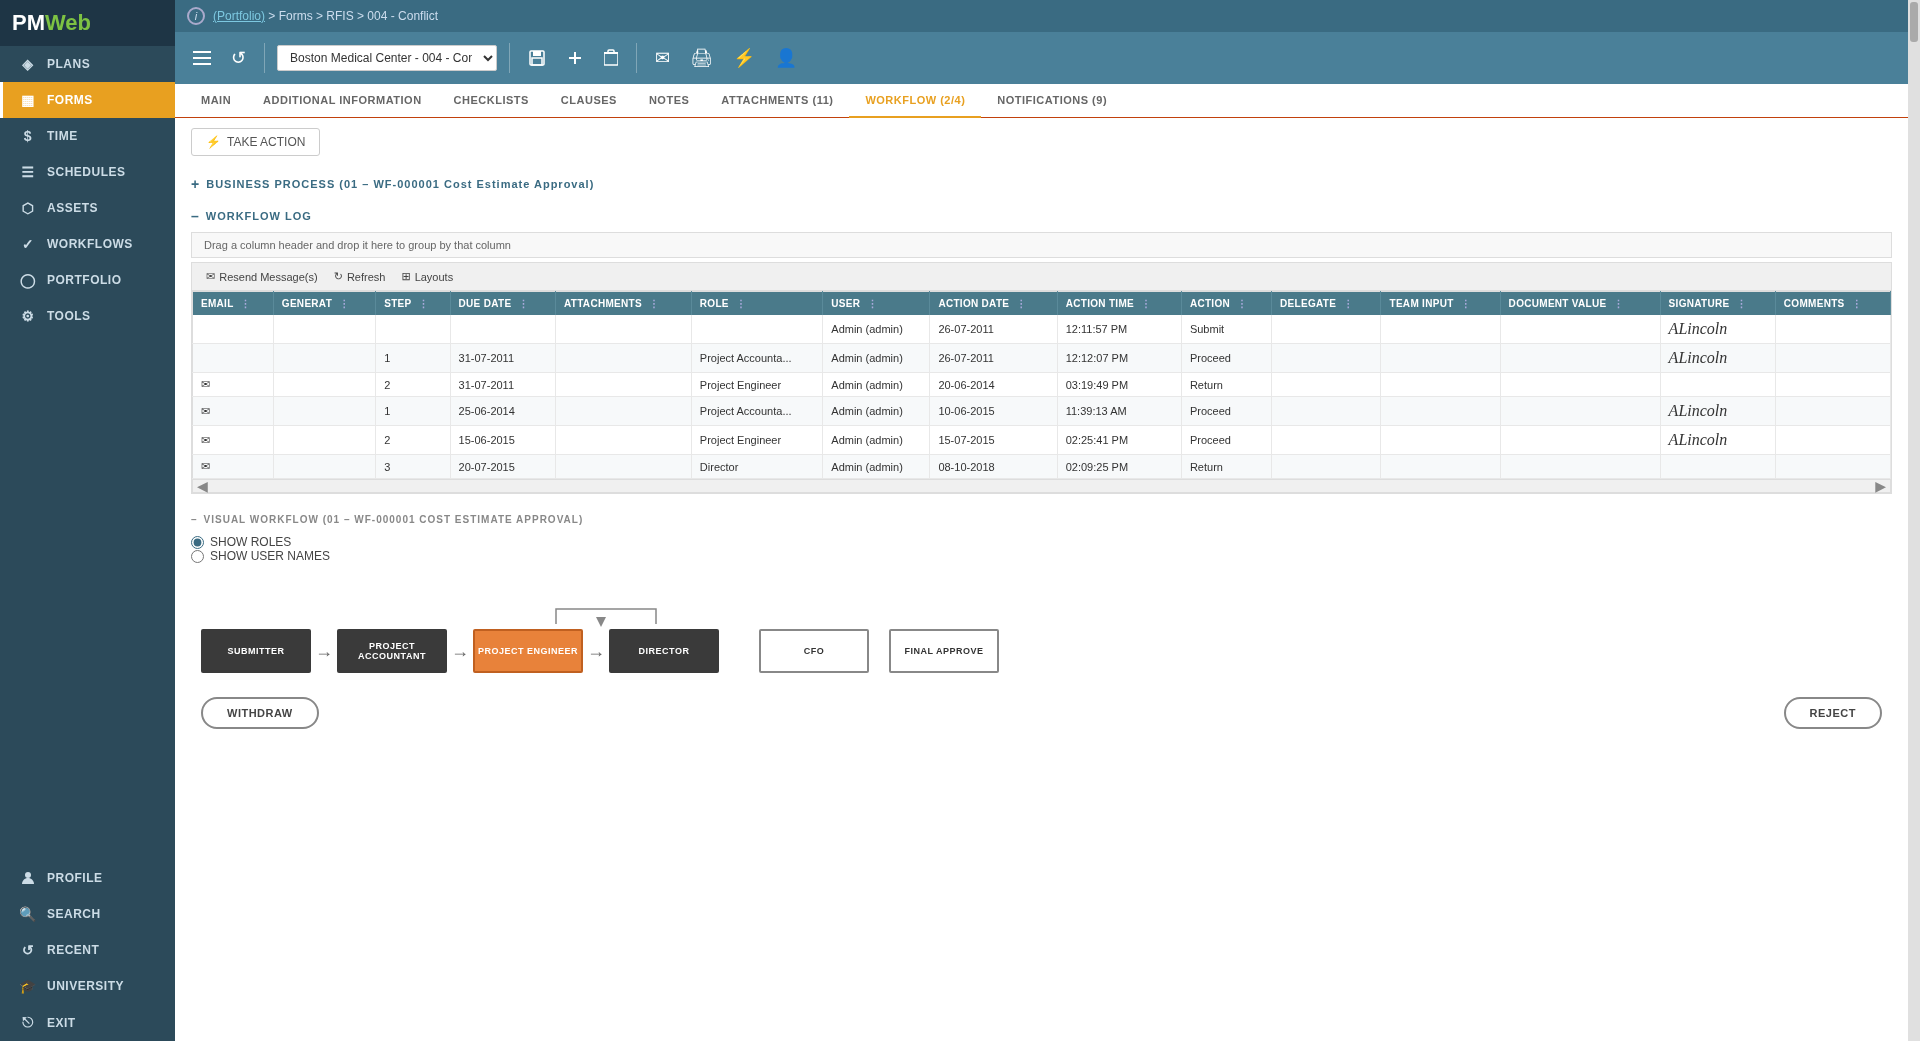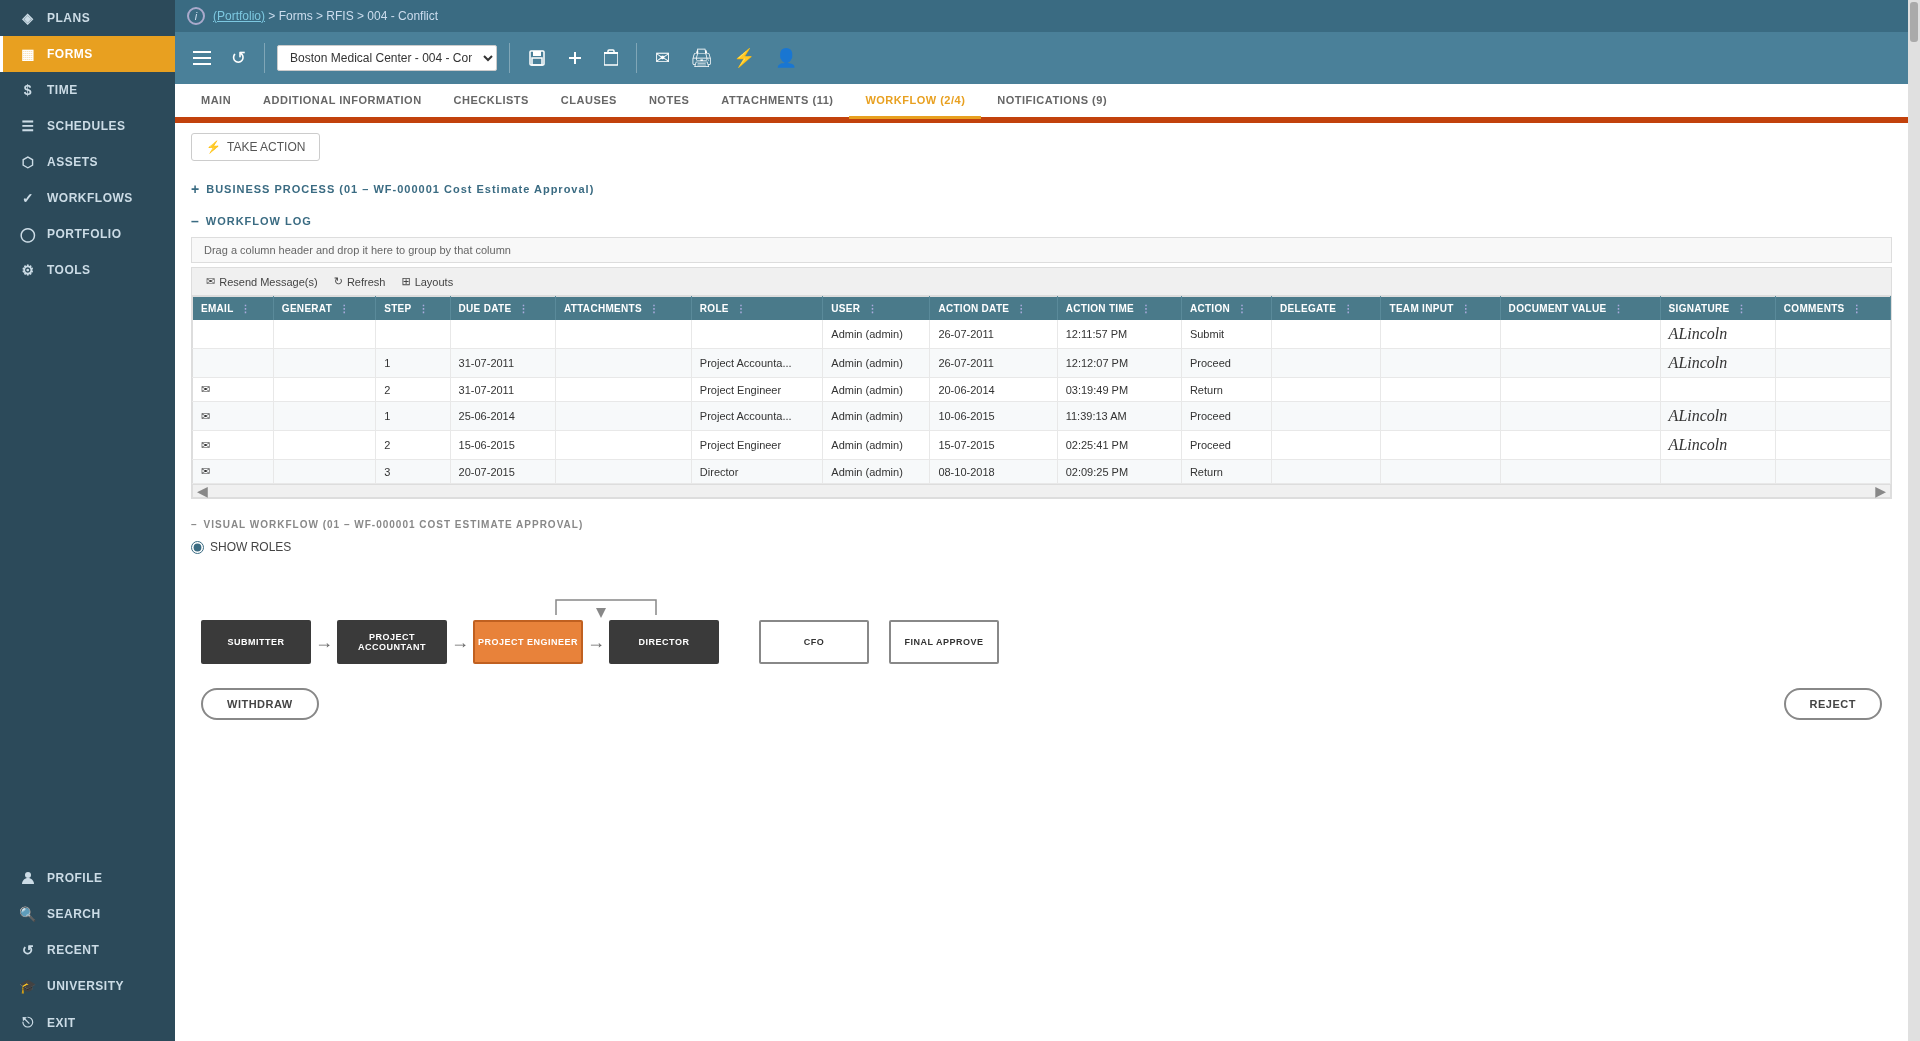--- a/index.html
+++ b/index.html
@@ -94,21 +94,21 @@
       padding: 4px 8px;
       font-size: 12px;
       color: #333;
       width: 220px;
       border-radius: 2px;
     }
 
     
     .tab-nav {
       display: flex;
-      border-bottom: 6px solid #c2410c;
+      border-bottom: 1px solid #c2410c;
       background: #fff;
       padding: 0 10px;
     }
     .tab-item {
       padding: 10px 16px;
       font-size: 11px;
       font-weight: bold;
       color: #666;
       cursor: pointer;
       letter-spacing: 0.5px;
@@ -318,20 +318,25 @@
       background: #aaa;
       height: 40px;
       margin: 2px;
       border-radius: 3px;
     }
   </style>
 </head>
 <body>
 
 <div class="sidebar">
+  <div class="sidebar-logo">
+    <span class="logo-text">
+      <span style="color:#fff">PM</span><span style="color:#7dc243">Web</span>
+    </span>
+  </div>
 
   <div class="sidebar-item">
     <span class="s-icon">◈</span>
     <span>PLANS</span>
   </div>
   <div class="sidebar-item active">
     <span class="s-icon">▦</span>
     <span>FORMS</span>
   </div>
   <div class="sidebar-item">
@@ -620,20 +625,24 @@
       <div class="vw-title">
         <span>–</span>
         <span>VISUAL WORKFLOW (01 – WF-000001 COST ESTIMATE APPROVAL)</span>
       </div>
 
       <div class="radio-group">
         <label class="radio-label">
           <input type="radio" name="wf-view" checked="" style="">
           <span>SHOW ROLES</span>
         </label>
+        <label class="radio-label">
+          <input type="radio" name="wf-view" style="">
+          <span>SHOW USER NAMES</span>
+        </label>
       </div>
 
       <div class="workflow-diagram">
 
         <div style="display:flex; align-items:flex-end; margin-left: 335px; margin-bottom: 0; height: 30px;">
           <div style="display:flex; flex-direction: column; align-items: center; margin-left: 10px;">
             <svg width="120" height="30" viewBox="0 0 120 30">
               <path d="M10 25 L10 10 L110 10 L110 25" fill="none" stroke="#888" stroke-width="1.5"></path>
               <polygon points="55,28 50,18 60,18" fill="#888"></polygon>
             </svg>

